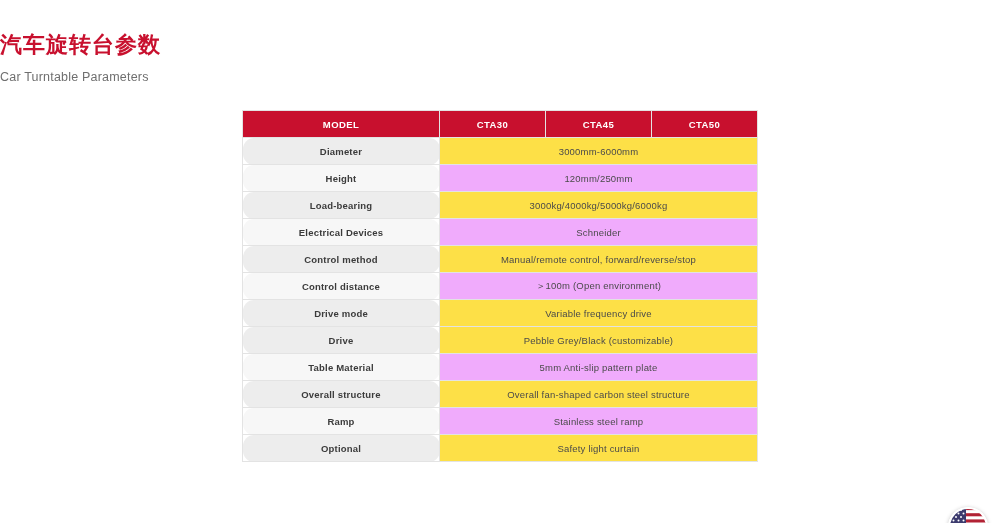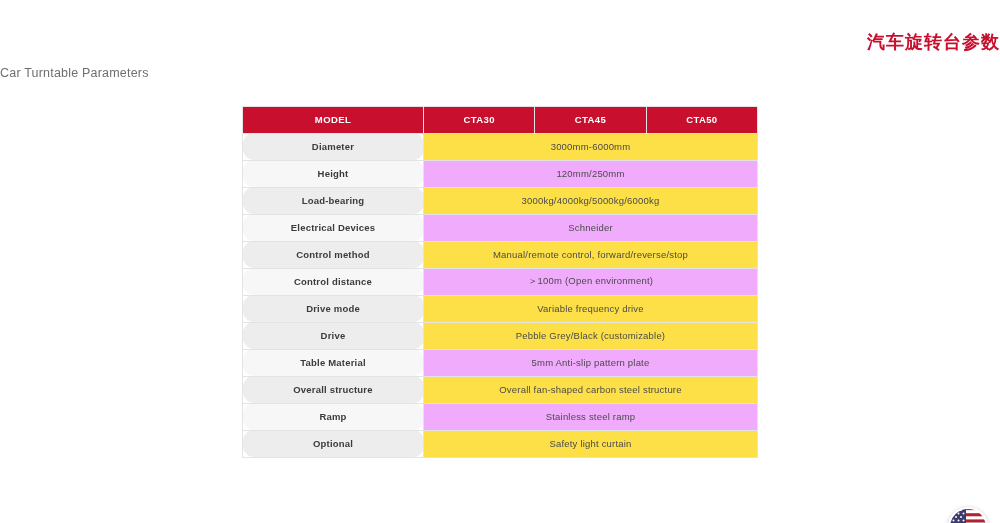--- a/index.html
+++ b/index.html
@@ -13,22 +13,22 @@
     font-family: "Liberation Sans", sans-serif;
     position: relative;
     overflow: hidden;
   }
   .page {
     width: 1000px;
     height: 523px;
     position: relative;
   }
   .title-zh {
-    text-align: right;
-    font-size: 18px;
+    text-align: left;
+    font-size: 22px;
     font-weight: bold;
     color: #c8102e;
     letter-spacing: 1px;
     margin-top: 32px;
     line-height: 1.2;
   }
   .title-en {
     text-align: left;
     font-size: 12.5px;
     color: #6f6f6f;
@@ -43,21 +43,21 @@
     width: 100%;
     border-collapse: collapse;
     table-layout: fixed;
   }
   table.spec th, table.spec td {
     border: 1px solid #e3e3e3;
     height: 26px;
     font-size: 9.5px;
     text-align: center;
     vertical-align: middle;
-    padding: 0 12px;
+    padding: 0 20px;
   }
   thead th {
     background: #c8102e;
     color: #ffffff;
     font-weight: bold;
     font-size: 9.5px;
     letter-spacing: 0.4px;
     border: 1px solid #c8102e;
     height: 27px;
   }

